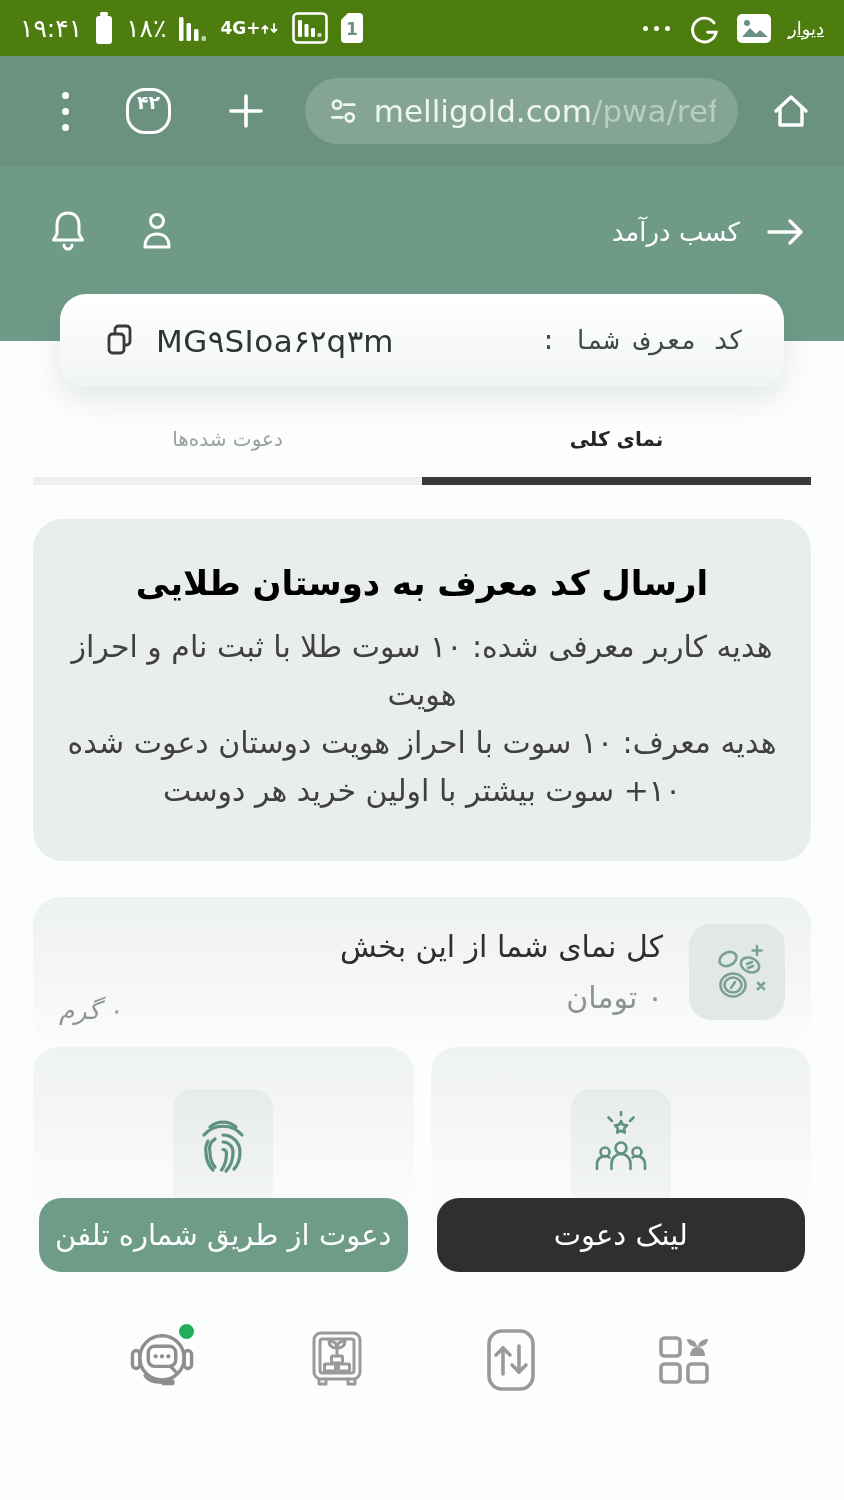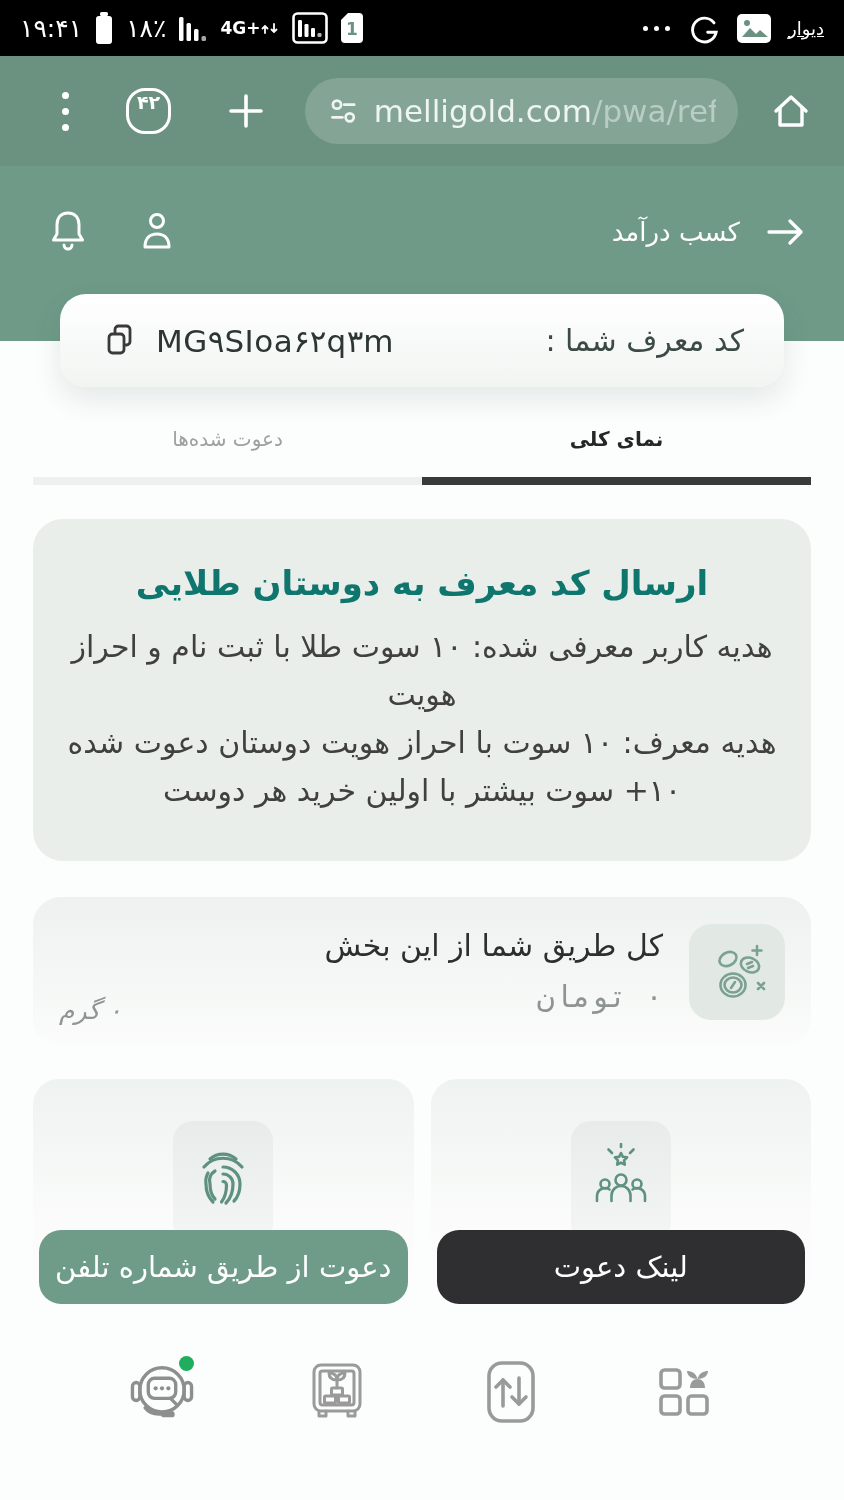--- a/index.html
+++ b/index.html
@@ -1,21 +1,21 @@
 <!DOCTYPE html>
 <html><head>
 <meta charset="utf-8">
 <style>
   * { margin:0; padding:0; box-sizing:border-box; }
   html,body { width:844px; height:1500px; }
   body { font-family:"DejaVu Sans", sans-serif; background:#fcfdfd; overflow:hidden; }
   .screen { width:844px; height:1500px; display:flex; flex-direction:column; }
 
   
-  .statusbar { height:56px; background:#000000; color:#fff; display:flex; align-items:center;
+  .statusbar { height:56px; background:#4d7c0f; color:#fff; display:flex; align-items:center;
                justify-content:space-between; padding:0 20px; font-size:25px; }
   .sb-left, .sb-right { display:flex; align-items:center; gap:12px; }
   .sb-right { gap:16px; }
   .sb-time { direction:rtl; letter-spacing:1px; }
   .sb-pct { direction:rtl; }
   .dots3 { display:flex; gap:6px; }
   .dots3 i { width:5px; height:5px; border-radius:50%; background:#fff; display:block; }
   .kebab { display:flex; flex-direction:column; gap:9px; width:8px; margin-left:22px; }
   .kebab i { width:7px; height:7px; border-radius:50%; background:#fff; display:block; }
   .net4g { display:flex; flex-direction:row; align-items:center; line-height:1; }
@@ -41,45 +41,45 @@
   .headspacer { flex:1; }
   .headicon { display:flex; margin-right:48px; }
 
   
   .content { flex:1; background:#fcfdfd; padding:0 33px; }
 
   .refcard { direction:rtl; width:724px; height:93px; margin:-47px auto 0; border-radius:26px;
              background:linear-gradient(180deg,#ffffff 0%,#f1f5f2 100%);
              box-shadow:0 12px 28px rgba(50,80,70,.12);
              display:flex; align-items:center; padding:0 40px; }
-  .ref-label { font-size:30px; color:#3c4a45; }
+  .ref-label { font-size:26px; color:#3c4a45;font-family:Liberation Mono, monospace; }
   .ref-spacer { flex:1; }
   .ref-code { direction:ltr; font-size:31px; color:#2c3633; letter-spacing:.5px; margin-left:16px; }
 
   .tabs { margin-top:40px; direction:rtl; display:flex; }
   .tab { width:50%; text-align:center; font-size:20px; padding-bottom:26px; border-bottom:8px solid #eef0f0; color:#9ba1a1; }
   .tab.active { color:#262626; font-weight:bold; border-bottom-color:#3a3a3a; }
 
   .infocard { margin-top:34px; background:#e9eeeb; border-radius:30px; padding:44px 26px 46px;
               text-align:center; direction:rtl; }
-  .info-title { color:#0f766e; font-size:34px; font-weight:bold; margin-bottom:20px; }
+  .info-title { color:#000000; font-size:34px; font-weight:bold; margin-bottom:20px; }
   .info-line { font-size:30px; color:#404040; line-height:1.6; }
 
   .earncard { margin-top:36px; height:150px; border-radius:28px;
               background:linear-gradient(180deg,#edf1ef 0%,#fbfcfb 100%);
               direction:rtl; display:flex; align-items:center; padding:0 26px; }
   .earn-tile { width:96px; height:96px; border-radius:22px; background:#e2e9e5;
                display:flex; align-items:center; justify-content:center; }
   .earn-col { margin-right:26px; }
   .earn-title { font-size:30px; color:#2e2e2e; }
-  .earn-toman { font-size:30px; color:#8d9493; margin-top:16px;font-family:Liberation Mono, monospace; }
+  .earn-toman { font-size:30px; color:#8d9493; margin-top:16px; }
   .earn-spacer { flex:1; }
   .earn-gram { font-size:25px; color:#8d9493; align-self:flex-end; padding-bottom:22px;font-style:italic; }
 
-  .inviterow { margin-top:32px; display:flex; gap:17px; }
+  .inviterow { margin-top:0; display:flex; gap:17px; }
   .invitecol { flex:1; position:relative; height:225px; }
   .invitecard { position:absolute; inset:0; border-radius:26px;
                 background:linear-gradient(180deg,#eef2f0 0%,#fafbfa 60%,#fdfdfd 100%); }
   .invitetile { position:absolute; top:42px; left:50%; transform:translateX(-50%);
                 width:100px; height:122px; border-radius:20px;
                 background:linear-gradient(180deg,#e7ebe9 0%,#f3f6f4 100%);
                 display:flex; align-items:flex-start; justify-content:center; padding-top:22px; }
   .invitebtn { position:absolute; left:6px; right:6px; bottom:0; height:74px; border-radius:22px;
                display:flex; align-items:center; justify-content:center;
                color:#fff; font-size:29px; cursor:pointer; }
@@ -238,21 +238,21 @@
             <line x1="43" y1="28" x2="48" y2="26"></line>
             <ellipse cx="28" cy="45" rx="12.5" ry="11.5"></ellipse>
             <ellipse cx="28" cy="45" rx="8.5" ry="7.5"></ellipse>
             <line x1="26" y1="48" x2="30" y2="42"></line>
             <path d="M52 6v9M47.5 10.5h9"></path>
             <path d="M53 43l6 6M59 43l-6 6"></path>
           </g>
         </svg>
       </div>
       <div class="earn-col">
-        <div class="earn-title">کل طریق شما از این بخش</div>
+        <div class="earn-title">کل نمای شما از این بخش</div>
         <div class="earn-toman">۰ تومان</div>
       </div>
       <span class="earn-spacer"></span>
       <div class="earn-gram">۰ گرم</div>
     </div>
 
     <div class="inviterow">
 
       <div class="invitecol">
         <div class="invitecard"></div>

